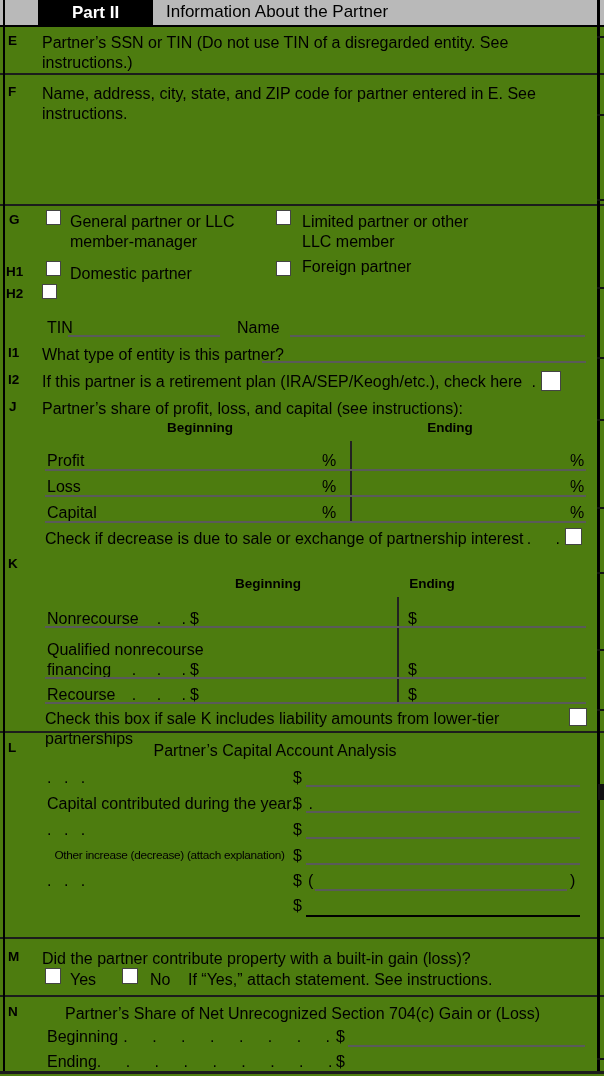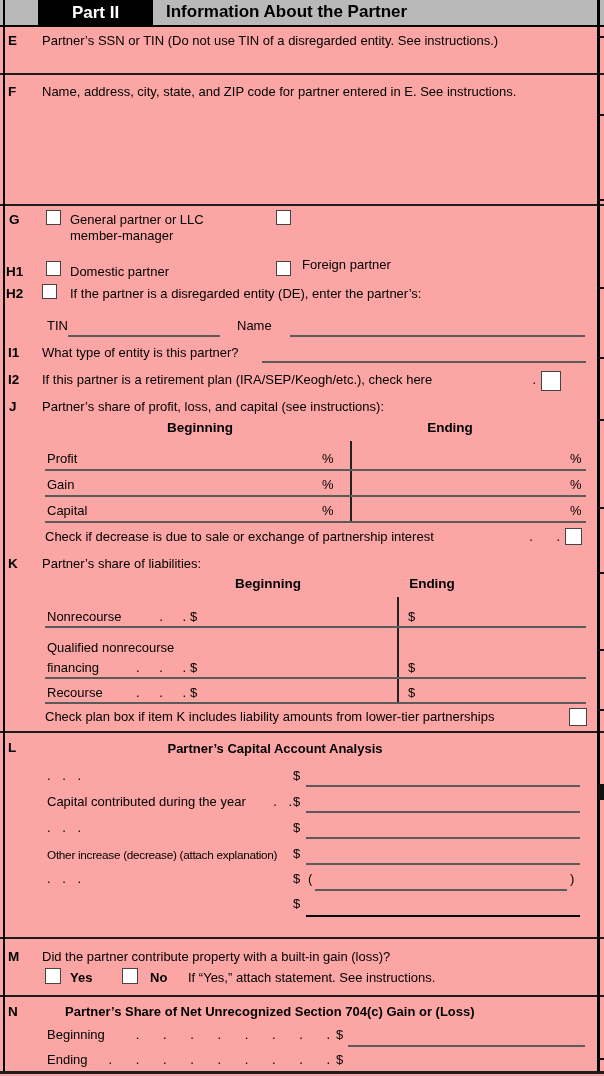--- a/index.html
+++ b/index.html
@@ -1,23 +1,23 @@
 <!DOCTYPE html>
 <html><head>
 <meta charset="utf-8">
 <style>
   html,body{margin:0;padding:0;background:#fff;}
   #form{
-    position:relative;width:604px;height:1076px;background:#fca5a5;
+    position:relative;width:604px;height:1076px;background:#4d7c0f;
     font-family:"Liberation Sans","DejaVu Sans",sans-serif;color:#000;
     overflow:hidden;
   }
   .abs{position:absolute;}
-  .txt{font-size:13px;line-height:1.22;}
-  .bold{font-weight:bold;}
+  .txt{font-size:16px;line-height:1.22;}
+  .bold{font-weight:normal;}
   .letter{position:absolute;font-weight:bold;font-size:13.5px;}
   .cb{position:absolute;border:1.6px solid #444;background:#fff;box-sizing:border-box;}
   .uline{position:absolute;height:1.6px;background:#5a5a5a;}
   .uline-bold{position:absolute;height:2.2px;background:#000;}
   .hborder{position:absolute;left:0;width:604px;background:#1c1c1c;}
   .vline{position:absolute;width:1.6px;background:#222;}
   .flexrow{position:absolute;display:flex;justify-content:space-between;align-items:baseline;}
   .dots{white-space:nowrap;word-spacing:16px;}
   .dots-wide{white-space:nowrap;word-spacing:20px;}
   .dots-l{white-space:nowrap;word-spacing:8px;}
@@ -46,30 +46,30 @@
 
   <div class="letter" style="left:8px;top:84px;">F</div>
   <div class="abs txt" style="left:42px;top:84px;width:545px;">Name, address, city, state, and ZIP code for partner entered in E. See instructions.</div>
   <div class="abs" style="left:42px;top:104px;width:540px;height:95px;"></div>
   <div class="hborder" style="top:204px;height:2px;"></div>
 
   <div class="letter" style="left:9px;top:212px;">G</div>
   <div class="cb" style="left:46px;top:210px;width:15px;height:15px;"></div>
   <div class="abs txt" style="left:70px;top:212px;width:168px;">General partner or LLC member-manager</div>
   <div class="cb" style="left:276px;top:210px;width:15px;height:15px;"></div>
+  <div class="abs txt" style="left:302px;top:212px;width:185px;">Limited partner or other LLC member</div>
 
   <div class="letter" style="left:6px;top:264px;">H1</div>
   <div class="cb" style="left:46px;top:261px;width:15px;height:15px;"></div>
   <div class="abs txt" style="left:70px;top:264px;">Domestic partner</div>
   <div class="cb" style="left:276px;top:261px;width:15px;height:15px;"></div>
   <div class="abs txt" style="left:302px;top:257px;">Foreign partner</div>
 
   <div class="letter" style="left:6px;top:286px;">H2</div>
   <div class="cb" style="left:42px;top:284px;width:15px;height:15px;"></div>
-  <div class="abs txt" style="left:70px;top:286px;width:500px;">If the partner is a disregarded entity (DE), enter the partner’s:</div>
   <div class="abs txt" style="left:47px;top:318px;">TIN</div>
   <div class="uline" style="left:68px;top:335px;width:152px;"></div>
   <div class="abs txt" style="left:237px;top:318px;">Name</div>
   <div class="uline" style="left:290px;top:335px;width:295px;"></div>
 
   <div class="letter" style="left:8px;top:345px;">I1</div>
   <div class="abs txt" style="left:42px;top:345px;">What type of entity is this partner?</div>
   <div class="uline" style="left:262px;top:361px;width:324px;"></div>
 
   <div class="letter" style="left:8px;top:372px;">I2</div>
@@ -84,40 +84,39 @@
   <div class="colhead" style="left:140px;top:420px;">Beginning</div>
   <div class="colhead" style="left:390px;top:420px;">Ending</div>
   <div class="vline" style="left:350px;top:441px;height:82px;"></div>
 
   <div class="abs txt" style="left:47px;top:451px;">Profit</div>
   <div class="abs txt" style="left:322px;top:451px;">%</div>
   <div class="abs txt" style="left:570px;top:451px;">%</div>
   <div class="uline" style="left:45px;top:469px;width:305px;"></div>
   <div class="uline" style="left:350px;top:469px;width:236px;"></div>
 
-  <div class="abs txt" style="left:47px;top:477px;">Gain</div>
+  <div class="abs txt" style="left:47px;top:477px;">Loss</div>
   <div class="abs txt" style="left:322px;top:477px;">%</div>
   <div class="abs txt" style="left:570px;top:477px;">%</div>
   <div class="uline" style="left:45px;top:495px;width:305px;"></div>
   <div class="uline" style="left:350px;top:495px;width:236px;"></div>
 
   <div class="abs txt" style="left:47px;top:503px;">Capital</div>
   <div class="abs txt" style="left:322px;top:503px;">%</div>
   <div class="abs txt" style="left:570px;top:503px;">%</div>
   <div class="uline" style="left:45px;top:521px;width:305px;"></div>
   <div class="uline" style="left:350px;top:521px;width:236px;"></div>
 
   <div class="flexrow txt" style="left:45px;top:529px;width:515px;">
     <span class="nowrap">Check if decrease is due to sale or exchange of partnership interest</span>
     <span class="dots-wide">. .</span>
   </div>
   <div class="cb" style="left:565px;top:528px;width:17px;height:17px;"></div>
 
   <div class="letter" style="left:8px;top:556px;">K</div>
-  <div class="abs txt" style="left:42px;top:556px;">Partner’s share of liabilities:</div>
   <div class="colhead" style="left:208px;top:576px;">Beginning</div>
   <div class="colhead" style="left:372px;top:576px;">Ending</div>
   <div class="vline" style="left:397px;top:597px;height:107px;"></div>
 
   <div class="flexrow txt" style="left:47px;top:609px;width:139px;">
     <span class="nowrap">Nonrecourse</span>
     <span class="dots">. .</span>
   </div>
   <div class="abs txt" style="left:190px;top:609px;">$</div>
   <div class="abs txt" style="left:408px;top:609px;">$</div>
@@ -136,21 +135,21 @@
 
   <div class="flexrow txt" style="left:47px;top:685px;width:139px;">
     <span class="nowrap">Recourse</span>
     <span class="dots">. . .</span>
   </div>
   <div class="abs txt" style="left:190px;top:685px;">$</div>
   <div class="abs txt" style="left:408px;top:685px;">$</div>
   <div class="uline" style="left:45px;top:702px;width:352px;"></div>
   <div class="uline" style="left:397px;top:702px;width:189px;"></div>
 
-  <div class="abs txt" style="left:45px;top:709px;width:520px;">Check plan box if item K includes liability amounts from lower-tier partnerships</div>
+  <div class="abs txt" style="left:45px;top:709px;width:520px;">Check this box if sale K includes liability amounts from lower-tier partnerships</div>
   <div class="cb" style="left:569px;top:708px;width:18px;height:18px;"></div>
   <div class="hborder" style="top:731px;height:2px;"></div>
 
   <div class="letter" style="left:8px;top:740px;">L</div>
   <div class="abs bold txt" style="left:50px;top:741px;width:450px;text-align:center;">Partner’s Capital Account Analysis</div>
 
   <div class="flexrow txt" style="left:47px;top:768px;width:245px;">
     <span class="dots-l">. . .</span>
   </div>
   <div class="abs txt" style="left:293px;top:768px;">$</div>
@@ -162,21 +161,21 @@
   </div>
   <div class="abs txt" style="left:293px;top:794px;">$</div>
   <div class="uline" style="left:306px;top:811px;width:274px;"></div>
 
   <div class="flexrow txt" style="left:47px;top:820px;width:245px;">
     <span class="dots-l">. . .</span>
   </div>
   <div class="abs txt" style="left:293px;top:820px;">$</div>
   <div class="uline" style="left:306px;top:837px;width:274px;"></div>
 
-  <div class="abs condensed" style="left:47px;top:848px;width:245px;white-space:nowrap;">Other increase (decrease) (attach explanation)</div>
+  <div class="abs condensed" style="left:47px;top:848px;width:245px;white-space:nowrap;text-align:center;">Other increase (decrease) (attach explanation)</div>
   <div class="abs txt" style="left:293px;top:846px;">$</div>
   <div class="uline" style="left:306px;top:863px;width:274px;"></div>
 
   <div class="flexrow txt" style="left:47px;top:871px;width:245px;">
     <span class="dots-l">. . .</span>
   </div>
   <div class="abs txt" style="left:293px;top:871px;">$</div>
   <div class="abs txt" style="left:308px;top:871px;">(</div>
   <div class="uline" style="left:315px;top:889px;width:252px;"></div>
   <div class="abs txt" style="left:570px;top:871px;">)</div>

